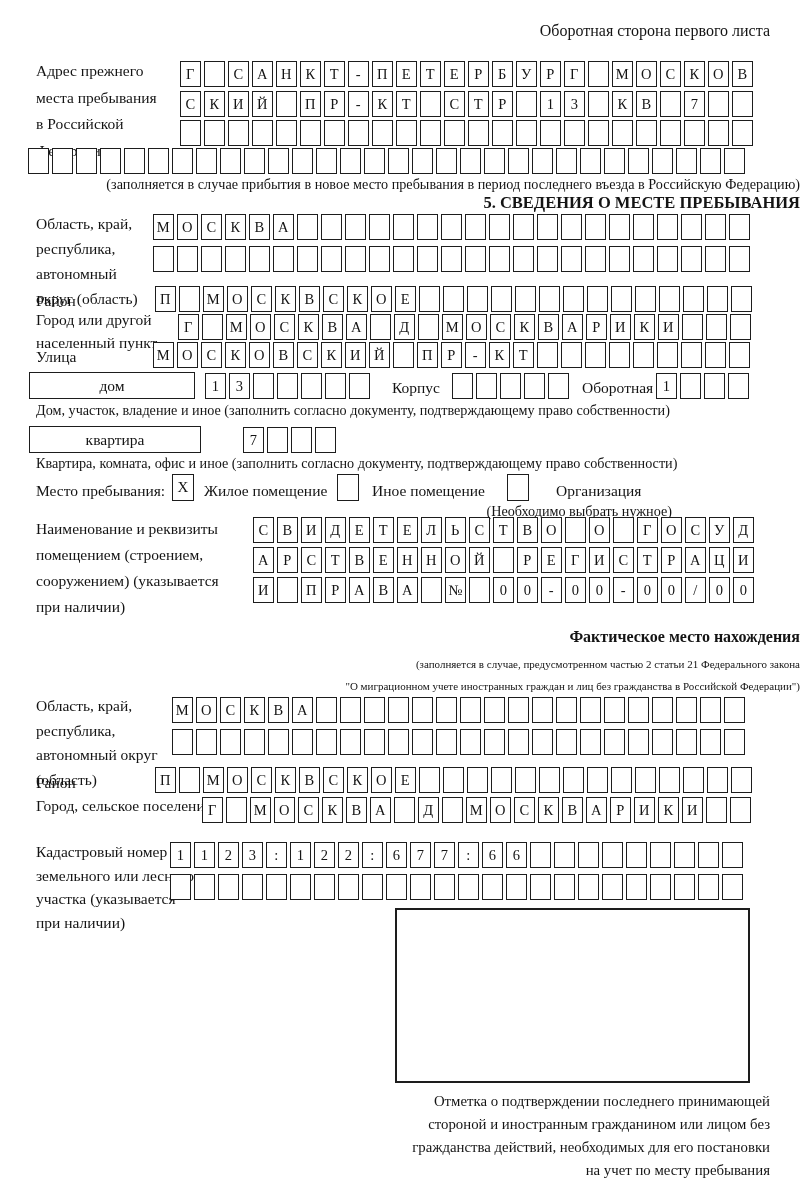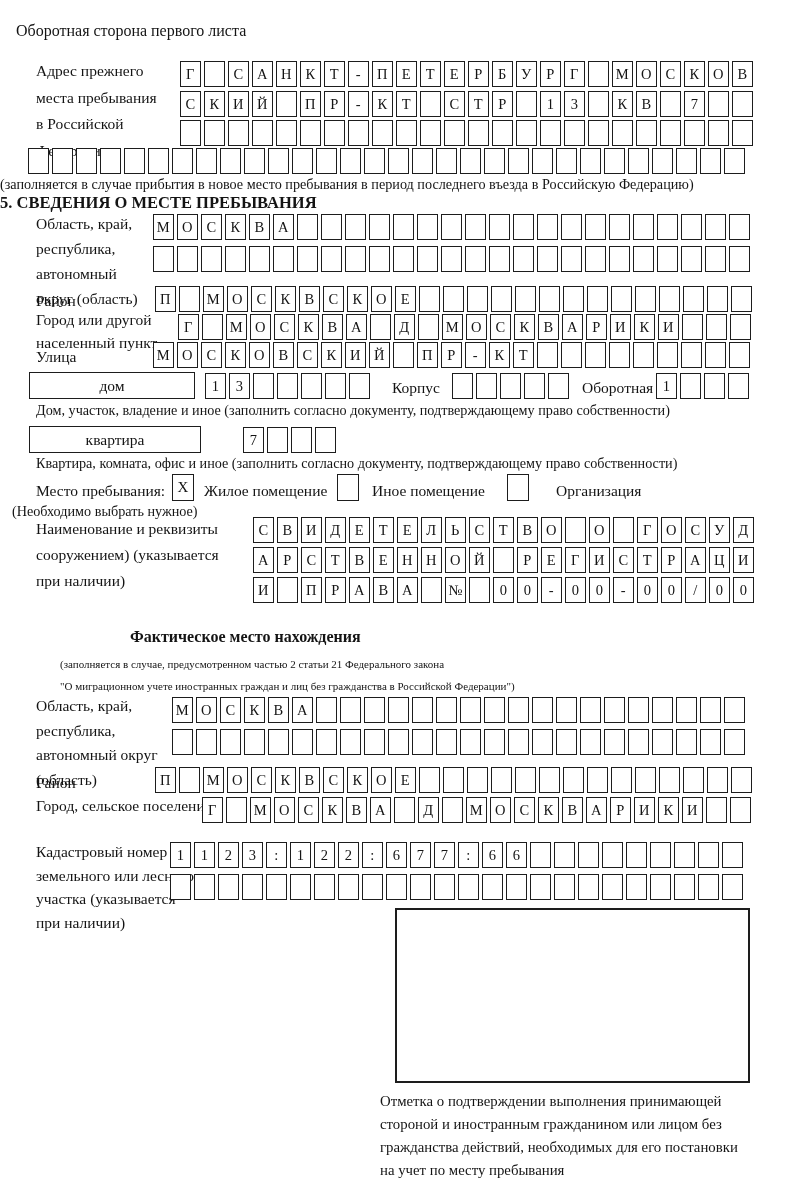--- a/index.html
+++ b/index.html
@@ -5,21 +5,21 @@
   html,body{margin:0;padding:0;}
   body{
     width:800px;height:1180px;position:relative;background:#ffffff;
     font-family:"Liberation Serif","DejaVu Serif",serif;color:#141414;
     overflow:hidden;
   }
   .abs{position:absolute;}
   .lab{position:absolute;font-size:15.5px;line-height:25px;white-space:nowrap;}
   .lab div{white-space:nowrap;}
   .cap{position:absolute;font-size:14.2px;white-space:nowrap;}
-  .center{text-align:left;}
+  .center{text-align:right;}
   .bold{font-weight:bold;}
   .cellrow{position:absolute;display:flex;gap:3.5px;}
   .cell{
     width:20.5px;height:26px;flex:0 0 auto;box-sizing:border-box;
     border:1.8px solid #1d1d1d;background:#fff;
     display:flex;align-items:center;justify-content:center;
     font-size:14.5px;line-height:1;
   }
   .wbox{
     position:absolute;box-sizing:border-box;border:1.8px solid #1d1d1d;
@@ -29,21 +29,21 @@
   .cb{
     position:absolute;width:22px;height:27px;box-sizing:border-box;
     border:1.8px solid #1d1d1d;display:flex;align-items:center;justify-content:center;
     font-size:15px;background:#fff;
   }
   .stampbox{position:absolute;border:2px solid #1d1d1d;box-sizing:border-box;background:#fff;}
 </style>
 </head>
 <body>
 
-<div class="abs" style="top:22px;left:0;right:30px;font-size:16px;padding-left:16px;">Оборотная сторона первого листа</div>
+<div class="abs" style="top:22px;left:0;right:30px;text-align:right;font-size:16px;padding-left:16px;">Оборотная сторона первого листа</div>
 
 <div class="lab" style="left:36px;top:58px;line-height:26.5px;width:150px;">
     <div>Адрес прежнего</div>
     <div>места пребывания</div>
     <div>в Российской</div>
     <div>Федерации</div>
   </div>
 
 <div class="cellrow" style="left:180px;top:61px;">
     <span class="cell">Г</span>
@@ -350,20 +350,21 @@
 <div class="cb" style="left:172px;top:474px;">X</div>
 <div class="lab" style="left:204px;top:478px;">Жилое помещение</div>
 <div class="cb" style="left:337px;top:474px;"></div>
 <div class="lab" style="left:372px;top:478px;">Иное помещение</div>
 <div class="cb" style="left:507px;top:474px;"></div>
 <div class="lab" style="left:556px;top:478px;">Организация</div>
 <div class="cap center" style="top:503px;left:12px;width:660px;">(Необходимо выбрать нужное)</div>
 
 <div class="lab" style="left:36px;top:516px;line-height:26px;">
     <div>Наименование и реквизиты</div>
+    <div>помещением (строением,</div>
     <div>сооружением) (указывается</div>
     <div>при наличии)</div>
   </div>
 <div class="cellrow" style="left:253px;top:517px;">
     <span class="cell">С</span>
     <span class="cell">В</span>
     <span class="cell">И</span>
     <span class="cell">Д</span>
     <span class="cell">Е</span>
     <span class="cell">Т</span>
@@ -607,17 +608,17 @@
     <span class="cell"></span>
     <span class="cell"></span>
     <span class="cell"></span>
     <span class="cell"></span>
     <span class="cell"></span>
     <span class="cell"></span>
   </div>
 
 <div class="stampbox" style="left:395px;top:908px;width:355px;height:175px;"></div>
 <div class="abs center" style="left:380px;top:1090px;width:390px;font-size:14.8px;line-height:23px;">
-    <div>Отметка о подтверждении выполнения принимающей</div>
+    <div>Отметка о подтверждении последнего принимающей</div>
     <div>стороной и иностранным гражданином или лицом без</div>
     <div>гражданства действий, необходимых для его постановки</div>
     <div>на учет по месту пребывания</div>
   </div>
 
 </body></html>

